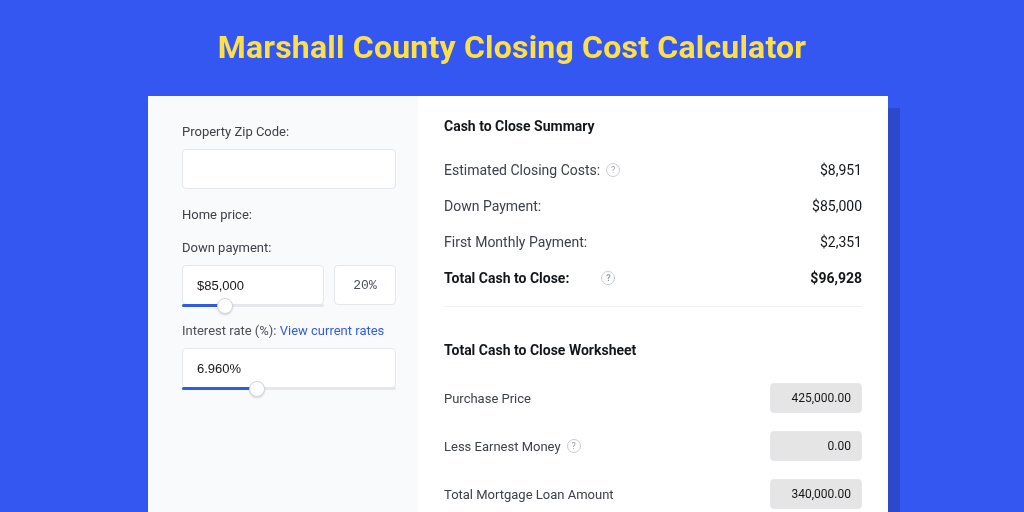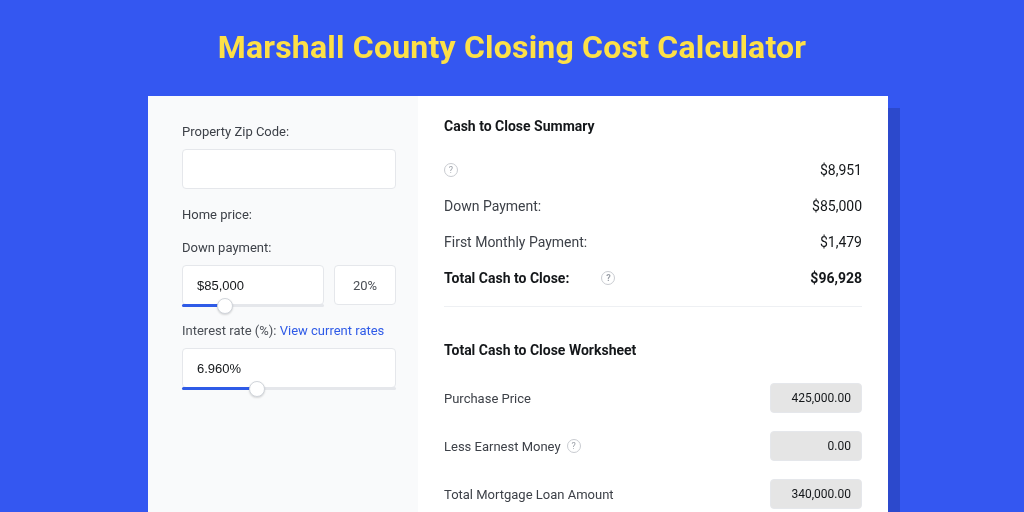--- a/index.html
+++ b/index.html
@@ -83,20 +83,21 @@
   }
   .dp-row { display: flex; gap: 10px; }
   .dp-row .slider-wrap:first-child { flex: 1; }
   .pct-box {
     width: 62px; height: 40px;
     border: 1px solid #E5E7EB;
     border-radius: 4px;
     background: #fff;
     display: flex; align-items: center; justify-content: center;
     font-size: 13px;
+    font-family: Liberation Mono, monospace;
   }
   .right {
     flex: 1;
     padding: 22px 26px 0 26px;
   }
   .summary-title { font-size: 14px; font-weight: 700; margin-bottom: 18px; }
   .row {
     display: flex;
     justify-content: space-between;
     align-items: center;
@@ -190,35 +191,36 @@
     </div>
 
   </div>
 
   <div class="right">
 
     <div class="summary-title">Cash to Close Summary</div>
 
     <div class="row">
       <span class="lbl">
+        <span>Estimated Closing Costs:</span>
         <span class="help">?</span>
       </span>
       <span>$8,951</span>
     </div>
     <div class="row">
       <span class="lbl">
           <span>Down Payment:</span>
         </span>
       <span>$85,000</span>
     </div>
     <div class="row">
       <span class="lbl">
           <span>First Monthly Payment:</span>
         </span>
-      <span>$1,479</span>
+      <span>$2,351</span>
     </div>
     <div class="row total">
       <span class="lbl">
         <span>Total Cash to Close:</span>
         <span class="help">?</span>
       </span>
       <span>$96,928</span>
     </div>
 
     <div class="worksheet">

